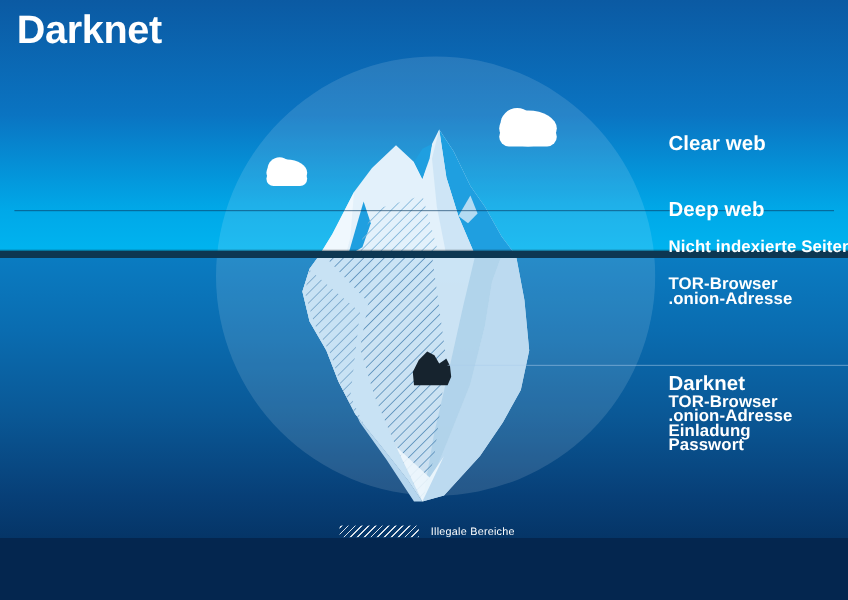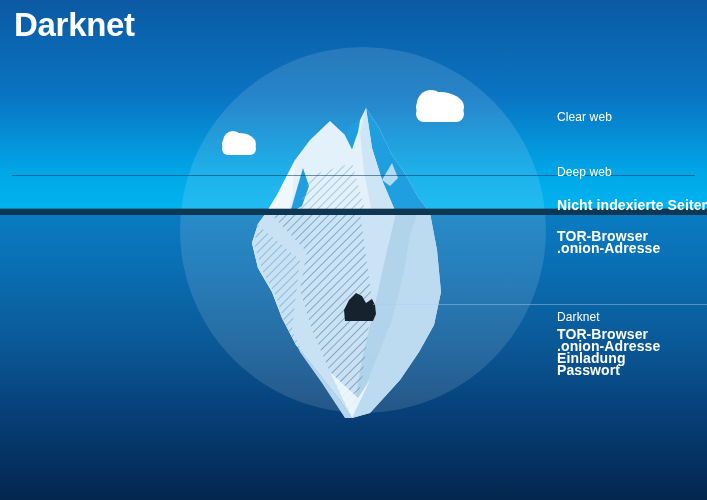--- a/index.html
+++ b/index.html
@@ -8,21 +8,21 @@
     padding: 0;
     background: #04264f;
   }
   body {
     font-family: "Liberation Sans", sans-serif;
   }
 
   #stage {
     position: relative;
     width: 707px;
-    height: 500px;
+    height: 448px;
     overflow: hidden;
     background: #0b5aa3;
   }
 
   
   .sky {
     position: absolute;
     left: 0; top: 0;
     width: 707px;
     height: 213px;
@@ -84,22 +84,22 @@
     letter-spacing: -0.3px;
   }
 
   
   .lbl {
     position: absolute;
     color: #ffffff;
     white-space: nowrap;
   }
   .lbl-h {
-    font-size: 12px;
-    font-weight: normal;
+    font-size: 17px;
+    font-weight: bold;
     letter-spacing: 0.1px;
   }
   .lbl-s {
     font-size: 14px;
     font-weight: bold;
     letter-spacing: 0.1px;
     line-height: 12px;
   }
   .clearweb  { left: 557px; top: 110px; }
   .deepweb   { left: 557px; top: 165px; }
@@ -233,14 +233,18 @@
   <div class="lbl lbl-s deepsub">Nicht indexierte Seiten</div>
   <div class="lbl lbl-s deeplist" style="white-space:pre;">TOR-Browser
 .onion-Adresse</div>
 
   <div class="lbl lbl-h darknet">Darknet</div>
   <div class="lbl lbl-s darklist" style="white-space:pre;">TOR-Browser
 .onion-Adresse
 Einladung
 Passwort</div>
 
+  <div class="legend">
+    <div class="legend-swatch"></div>
+    <div class="legend-label">Illegale Bereiche</div>
+  </div>
 
 </div>
 
 </body></html>

